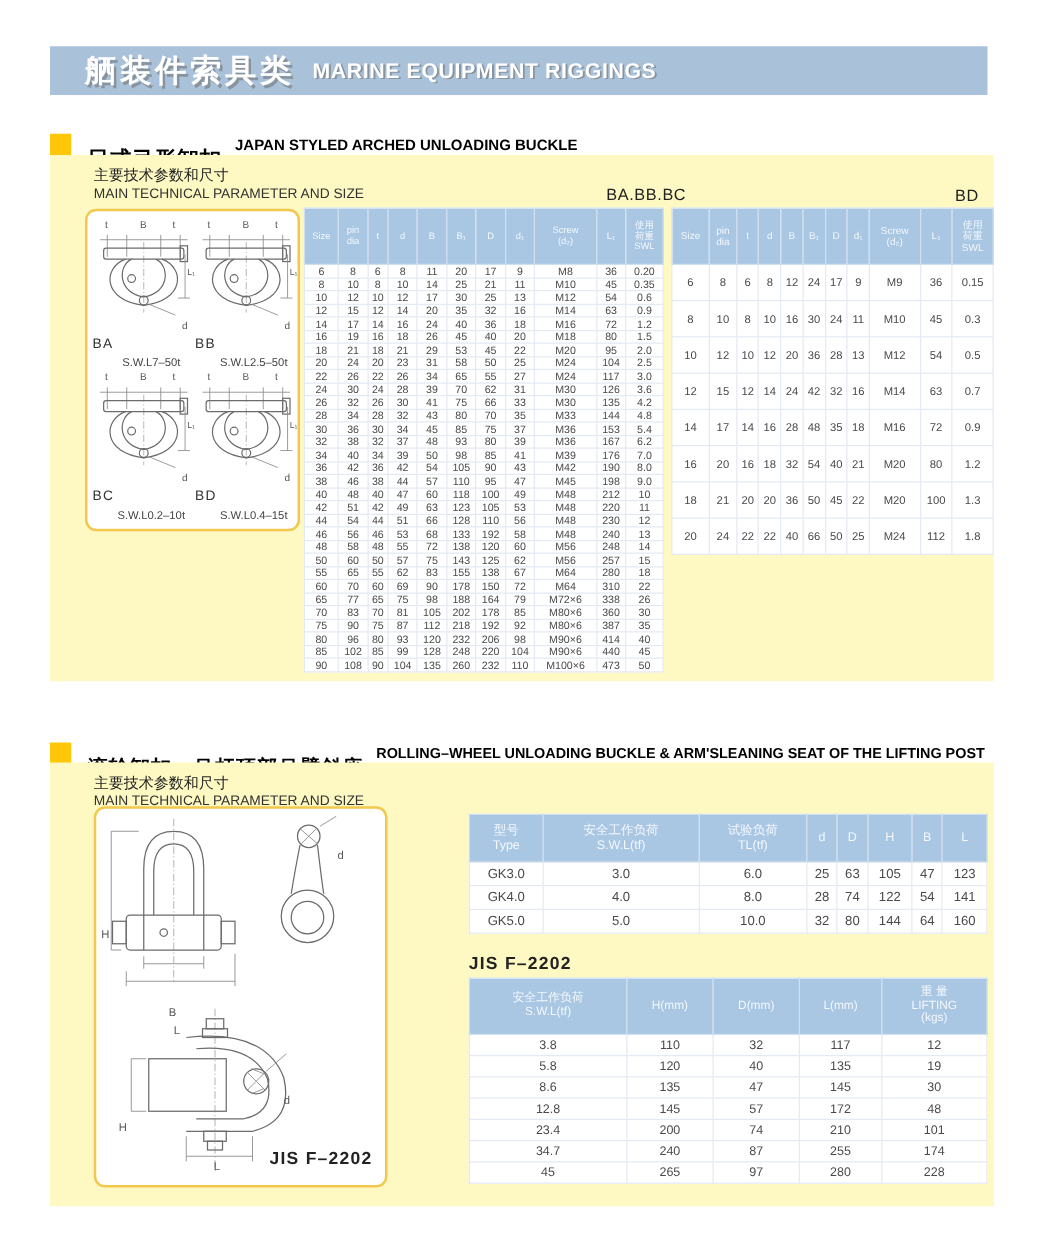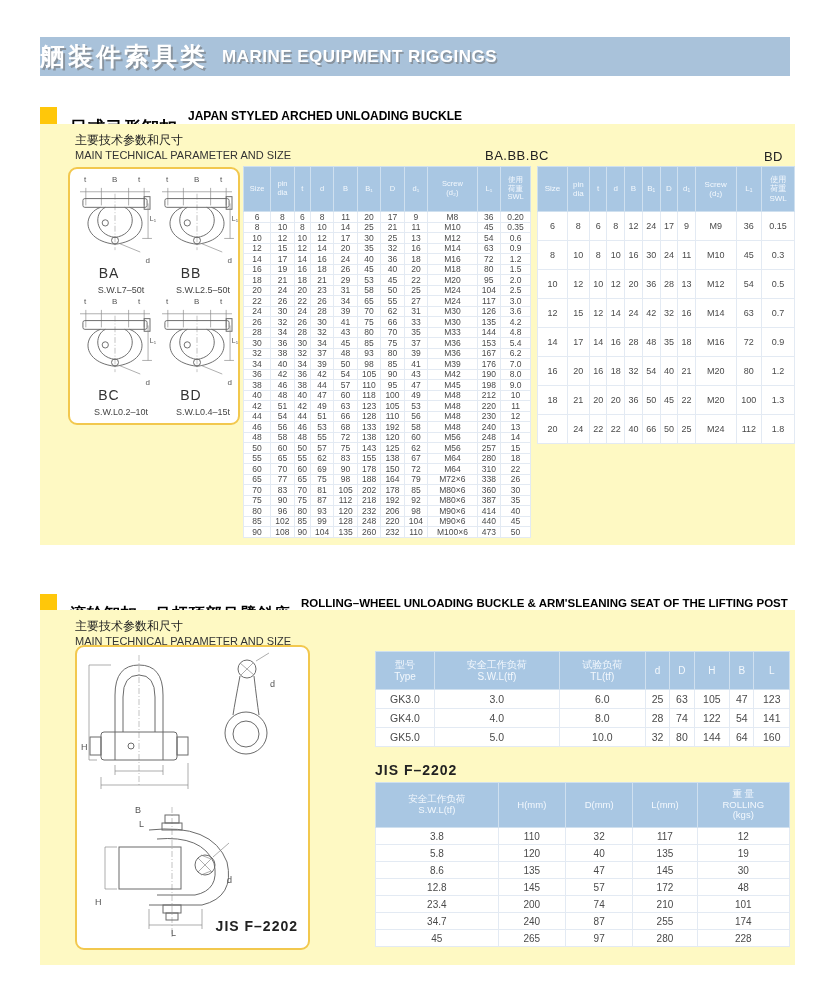--- a/index.html
+++ b/index.html
@@ -2,21 +2,21 @@
 <html><head>
 <meta charset="utf-8">
 <style>
   * { margin:0; padding:0; box-sizing:border-box; }
   html,body { background:#fff; }
   body { font-family:"Liberation Sans","DejaVu Sans",sans-serif; color:#222; }
   .page { position:relative; width:830px; height:1000px; background:#fff; overflow:hidden; }
 
   
   .banner { position:absolute; left:40px; top:37px; width:750px; height:39px;
-    background:#a9c2da; display:flex; align-items:center; }
+    background:#a9c2da; display:flex; align-items:center; padding-left:28px; }
   .banner .zh { font-size:25px; font-weight:bold; color:#fff; letter-spacing:3px;
     text-shadow:2px 2px 0 rgba(110,110,110,.55); }
   .banner .en { font-size:17px; font-weight:bold; color:#fff; letter-spacing:.5px;
     margin-left:14px; text-shadow:1.5px 1.5px 0 rgba(110,110,110,.55); }
 
   
   .sec-head { position:absolute; left:40px; display:flex; align-items:center; }
   .bullet { width:17px; height:17px; background:#ffc70a; margin-right:13px; flex:none; }
   .sec-head .zh { font-size:17px; font-weight:bold; color:#000; letter-spacing:1px;margin-top:24px; }
   .sec-head .en { font-size:12px; font-weight:bold; color:#000; margin-left:10px; letter-spacing:0; }
@@ -35,22 +35,22 @@
     display:grid; grid-template-columns:1fr 1fr; grid-template-rows:1fr 1fr; }
   .diagbox2 { left:35px; top:35px; width:235px; height:305px; }
   .fig { position:relative; width:82px; height:122px; }
   .fig svg { position:absolute; left:2px; top:9px; }
   .dimlab { position:absolute; font-size:8px; color:#555; }
   .fig .d-t1 { left:10px; top:0; }
   .fig .d-B  { left:38px; top:0; }
   .fig .d-t2 { left:64px; top:0; }
   .fig .d-L1 { right:0px; top:40px; font-size:7px; }
   .fig .d-d  { right:6px; bottom:32px; }
-  .fig-code { position:absolute; left:0; right:12px; bottom:16px; text-align:center;
-    font-size:14px; color:#333; letter-spacing:1px; }
+  .fig-code { position:absolute; left:0; right:12px; bottom:16px; 
+    font-size:11px; color:#333; letter-spacing:1px; }
   .fig-swl { position:absolute; left:12px; right:0; bottom:2px; text-align:center;
     font-size:9px; color:#444; white-space:nowrap; }
 
   .diagbox2 svg { position:absolute; }
   .db2-lab { position:absolute; font-size:9px; color:#555; }
   .jis-caption { position:absolute; right:10px; bottom:14px; font-size:14px;
     font-weight:bold; color:#222; letter-spacing:1px; }
 
   
   table { border-collapse:collapse; background:#fff; }
@@ -860,21 +860,21 @@
 
     <table class="tbljis">
         <thead>
           <tr>
             <th>安全工作负荷
 S.W.L(tf)</th>
             <th>H(mm)</th>
             <th>D(mm)</th>
             <th>L(mm)</th>
             <th>重 量
-ROLLING
+LIFTING
 (kgs)</th>
           </tr>
         </thead>
         <tbody>
           <tr>
             <td>3.8</td>
             <td>110</td>
             <td>32</td>
             <td>117</td>
             <td>12</td>

